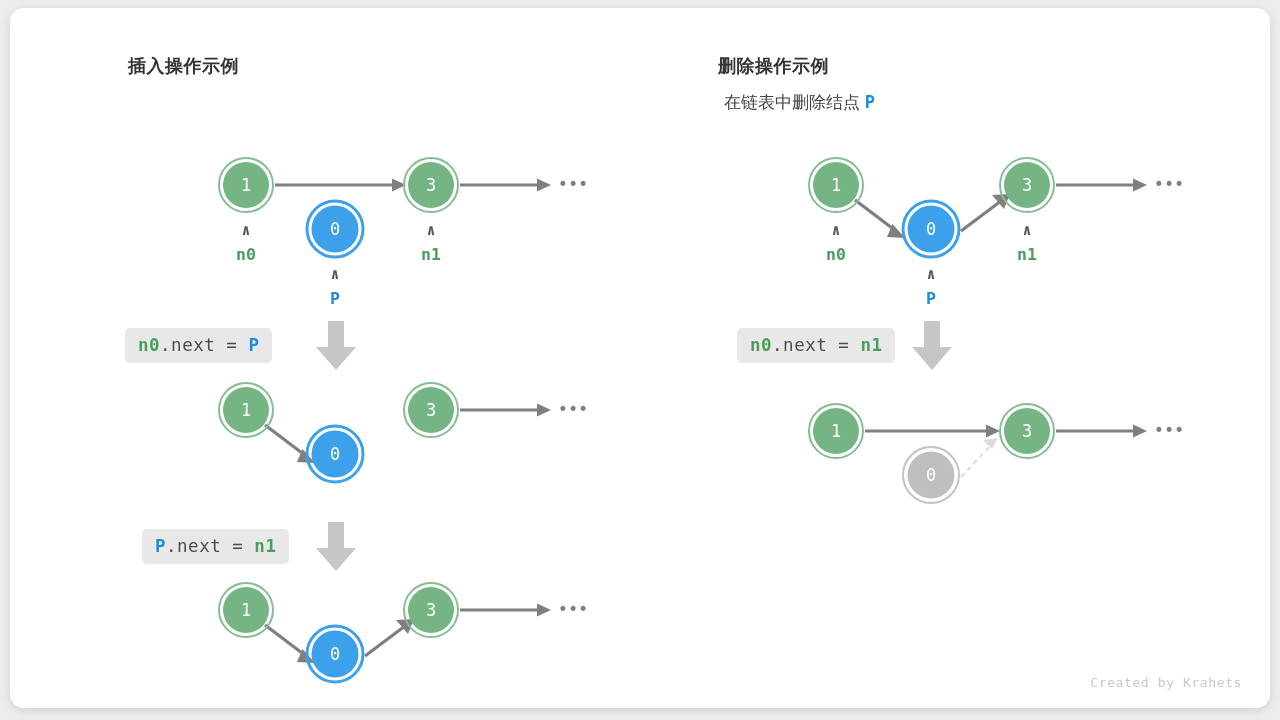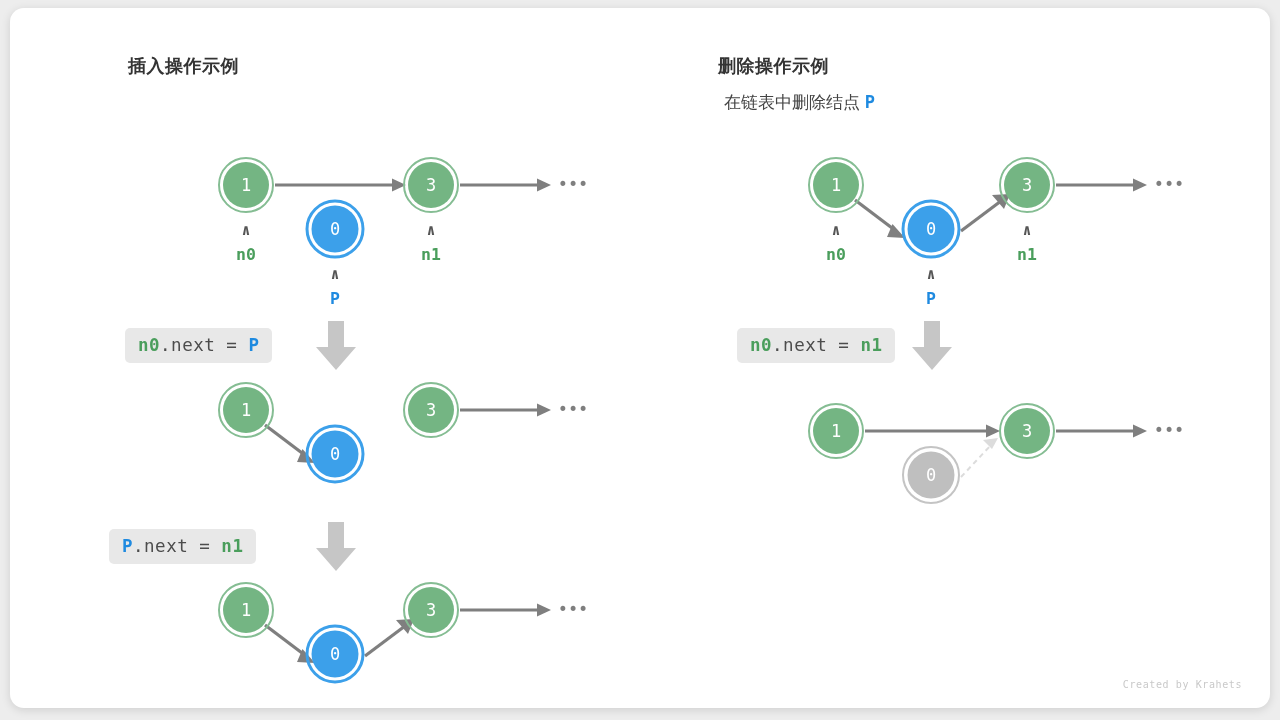--- a/index.html
+++ b/index.html
@@ -67,21 +67,21 @@
   .node-num { font-size: 17px; fill: #ffffff; text-anchor: middle; dominant-baseline: central; }
   .node-num-gray { font-size: 17px; fill: #ffffff; text-anchor: middle; dominant-baseline: central; }
   .ptr-label { font-size: 16.5px; font-weight: bold; text-anchor: middle; }
   .caret { font-size: 15px; fill: #555555; text-anchor: middle; font-weight: bold; }
 
   #credit {
     position: absolute;
     right: 28px;
     bottom: 18px;
     font-family: "DejaVu Sans Mono", "Liberation Mono", monospace;
-    font-size: 10px;
+    font-size: 13px;
     color: #c9c9c9;
     letter-spacing: 0.6px;
     white-space: nowrap;
   }
   .dl-arrow { position: absolute; }
 </style>
 </head>
 <body>
 
 <div id="card">
@@ -162,21 +162,21 @@
         <circle cx="325" cy="91" r="23.5" fill="#3ca0ea"></circle>
         <text x="325" y="91" class="node-num">0</text>
       </g>
       <g>
         <circle cx="421" cy="47" r="27" fill="none" stroke="#85bd93" stroke-width="2"></circle>
         <circle cx="421" cy="47" r="23" fill="#74b583"></circle>
         <text x="421" y="47" class="node-num">3</text>
       </g>
     </svg>
 
-    <div class="code-chip" style="left:99px; top:521px;">
+    <div class="code-chip" style="left:132px; top:521px;">
       <span class="kw c-blue">P</span><span>.next = </span><span class="kw c-green">n1</span>
     </div>
     <svg class="dl-arrow" style="left:305px; top:514px;" width="42" height="50">
       <polygon points="13,0 29,0 29,26 41,26 21,49 1,26 13,26" fill="#c6c6c6"></polygon>
     </svg>
 
     <svg class="diagram" id="svg-insert-row3" style="left:0px; top:555px;" width="620" height="130">
       <g>
         <line x1="255" y1="62" x2="296" y2="93" stroke="#7f7f7f" stroke-width="3.2"></line>
         <polygon points="292.5,86 305,100 287,99" fill="#7f7f7f"></polygon>

